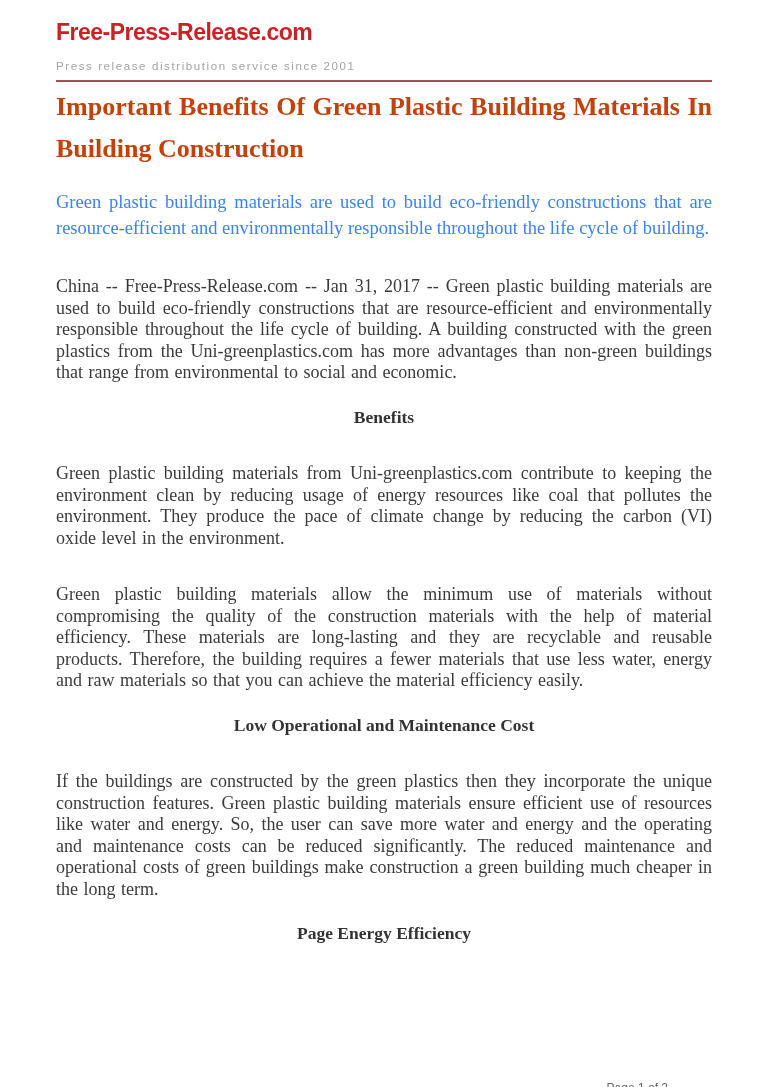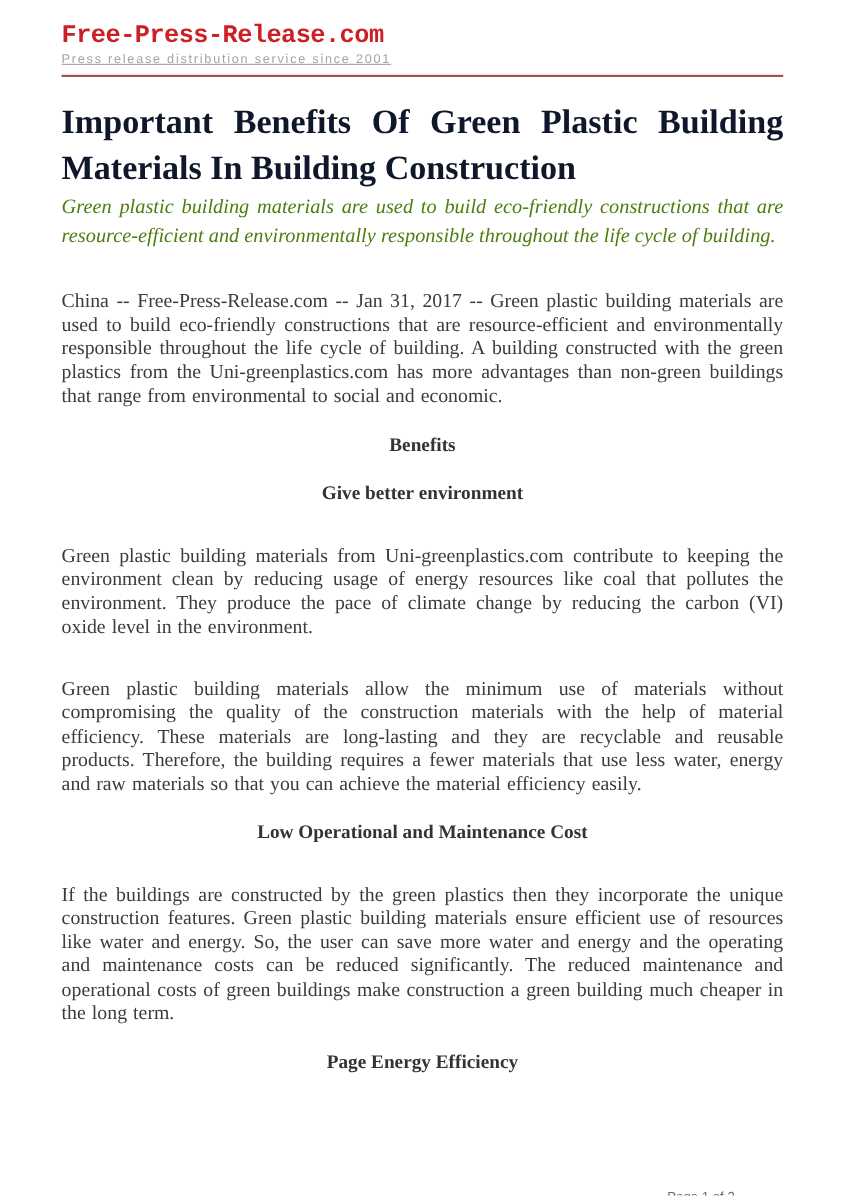--- a/index.html
+++ b/index.html
@@ -12,58 +12,56 @@
     background: #ffffff;
     overflow: hidden;
     font-family: "Liberation Serif", serif;
   }
   .content {
     padding: 20px 56px 0 56px;
   }
   
   .masthead { }
   .logo-text {
-    font-family: Liberation Mono, monospace;
+    font-family: Liberation Sans, sans-serif;
     font-weight: bold;
     font-size: 23px;
     line-height: 25px;
     color: #cc2026;
     letter-spacing: -0.5px;
   }
   .tagline {
     font-family: "Liberation Sans", sans-serif;
     font-size: 11.5px;
     line-height: 14px;
     color: #a3a3a3;
     letter-spacing: 1.6px;
-    margin-top: 2px;
-    text-decoration: underline;
+    margin-top: 14px;
   }
   .masthead-divider {
     border: none;
     border-top: 2px solid #a34f58;
     margin-top: 7px;
   }
   
   .article-title {
     font-family: "Liberation Serif", serif;
     font-weight: bold;
-    font-size: 31px;
+    font-size: 26px;
     line-height: 42px;
-    color: #0f172a;
+    color: #c2410c;
     text-align: justify;
-    margin-top: 20px;
+    margin-top: 4px;
   }
   .article-subtitle {
-    font-style: italic;
     font-size: 18.5px;
     line-height: 26px;
-    color: #4d7c0f;
+    color: #3b82f6;
     text-align: justify;
-    margin-top: 2px;
+    margin-top: 19px;
   }
   .body-para {
     font-size: 18px;
     line-height: 21.5px;
     color: #3b3b3b;
     text-align: justify;
     margin-top: 35px;
     word-spacing: 1px;
   }
   .section-heading {
@@ -98,21 +96,20 @@
 
     <article>
       <h1 class="article-title">Important Benefits Of Green Plastic Building Materials In Building Construction</h1>
 
       <p class="article-subtitle">Green plastic building materials are used to build eco-friendly constructions that are resource-efficient and environmentally responsible throughout the life cycle of building.</p>
 
       <p class="body-para">China -- Free-Press-Release.com -- Jan 31, 2017 -- Green plastic building materials are used to build eco-friendly constructions that are resource-efficient and environmentally responsible throughout the life cycle of building. A building constructed with the green plastics from the Uni-greenplastics.com has more advantages than non-green buildings that range from environmental to social and economic.</p>
 
       <h2 class="section-heading">Benefits</h2>
 
-      <h2 class="section-heading">Give better environment</h2>
       <p class="body-para">Green plastic building materials from Uni-greenplastics.com contribute to keeping the environment clean by reducing usage of energy resources like coal that pollutes the environment. They produce the pace of climate change by reducing the carbon (VI) oxide level in the environment.</p>
 
       <p class="body-para">Green plastic building materials allow the minimum use of materials without compromising the quality of the construction materials with the help of material efficiency. These materials are long-lasting and they are recyclable and reusable products. Therefore, the building requires a fewer materials that use less water, energy and raw materials so that you can achieve the material efficiency easily.</p>
 
       <h2 class="section-heading">Low Operational and Maintenance Cost</h2>
       <p class="body-para">If the buildings are constructed by the green plastics then they incorporate the unique construction features. Green plastic building materials ensure efficient use of resources like water and energy. So, the user can save more water and energy and the operating and maintenance costs can be reduced significantly. The reduced maintenance and operational costs of green buildings make construction a green building much cheaper in the long term.</p>
 
       <h2 class="section-heading">Page Energy Efficiency</h2>
     </article>
 

